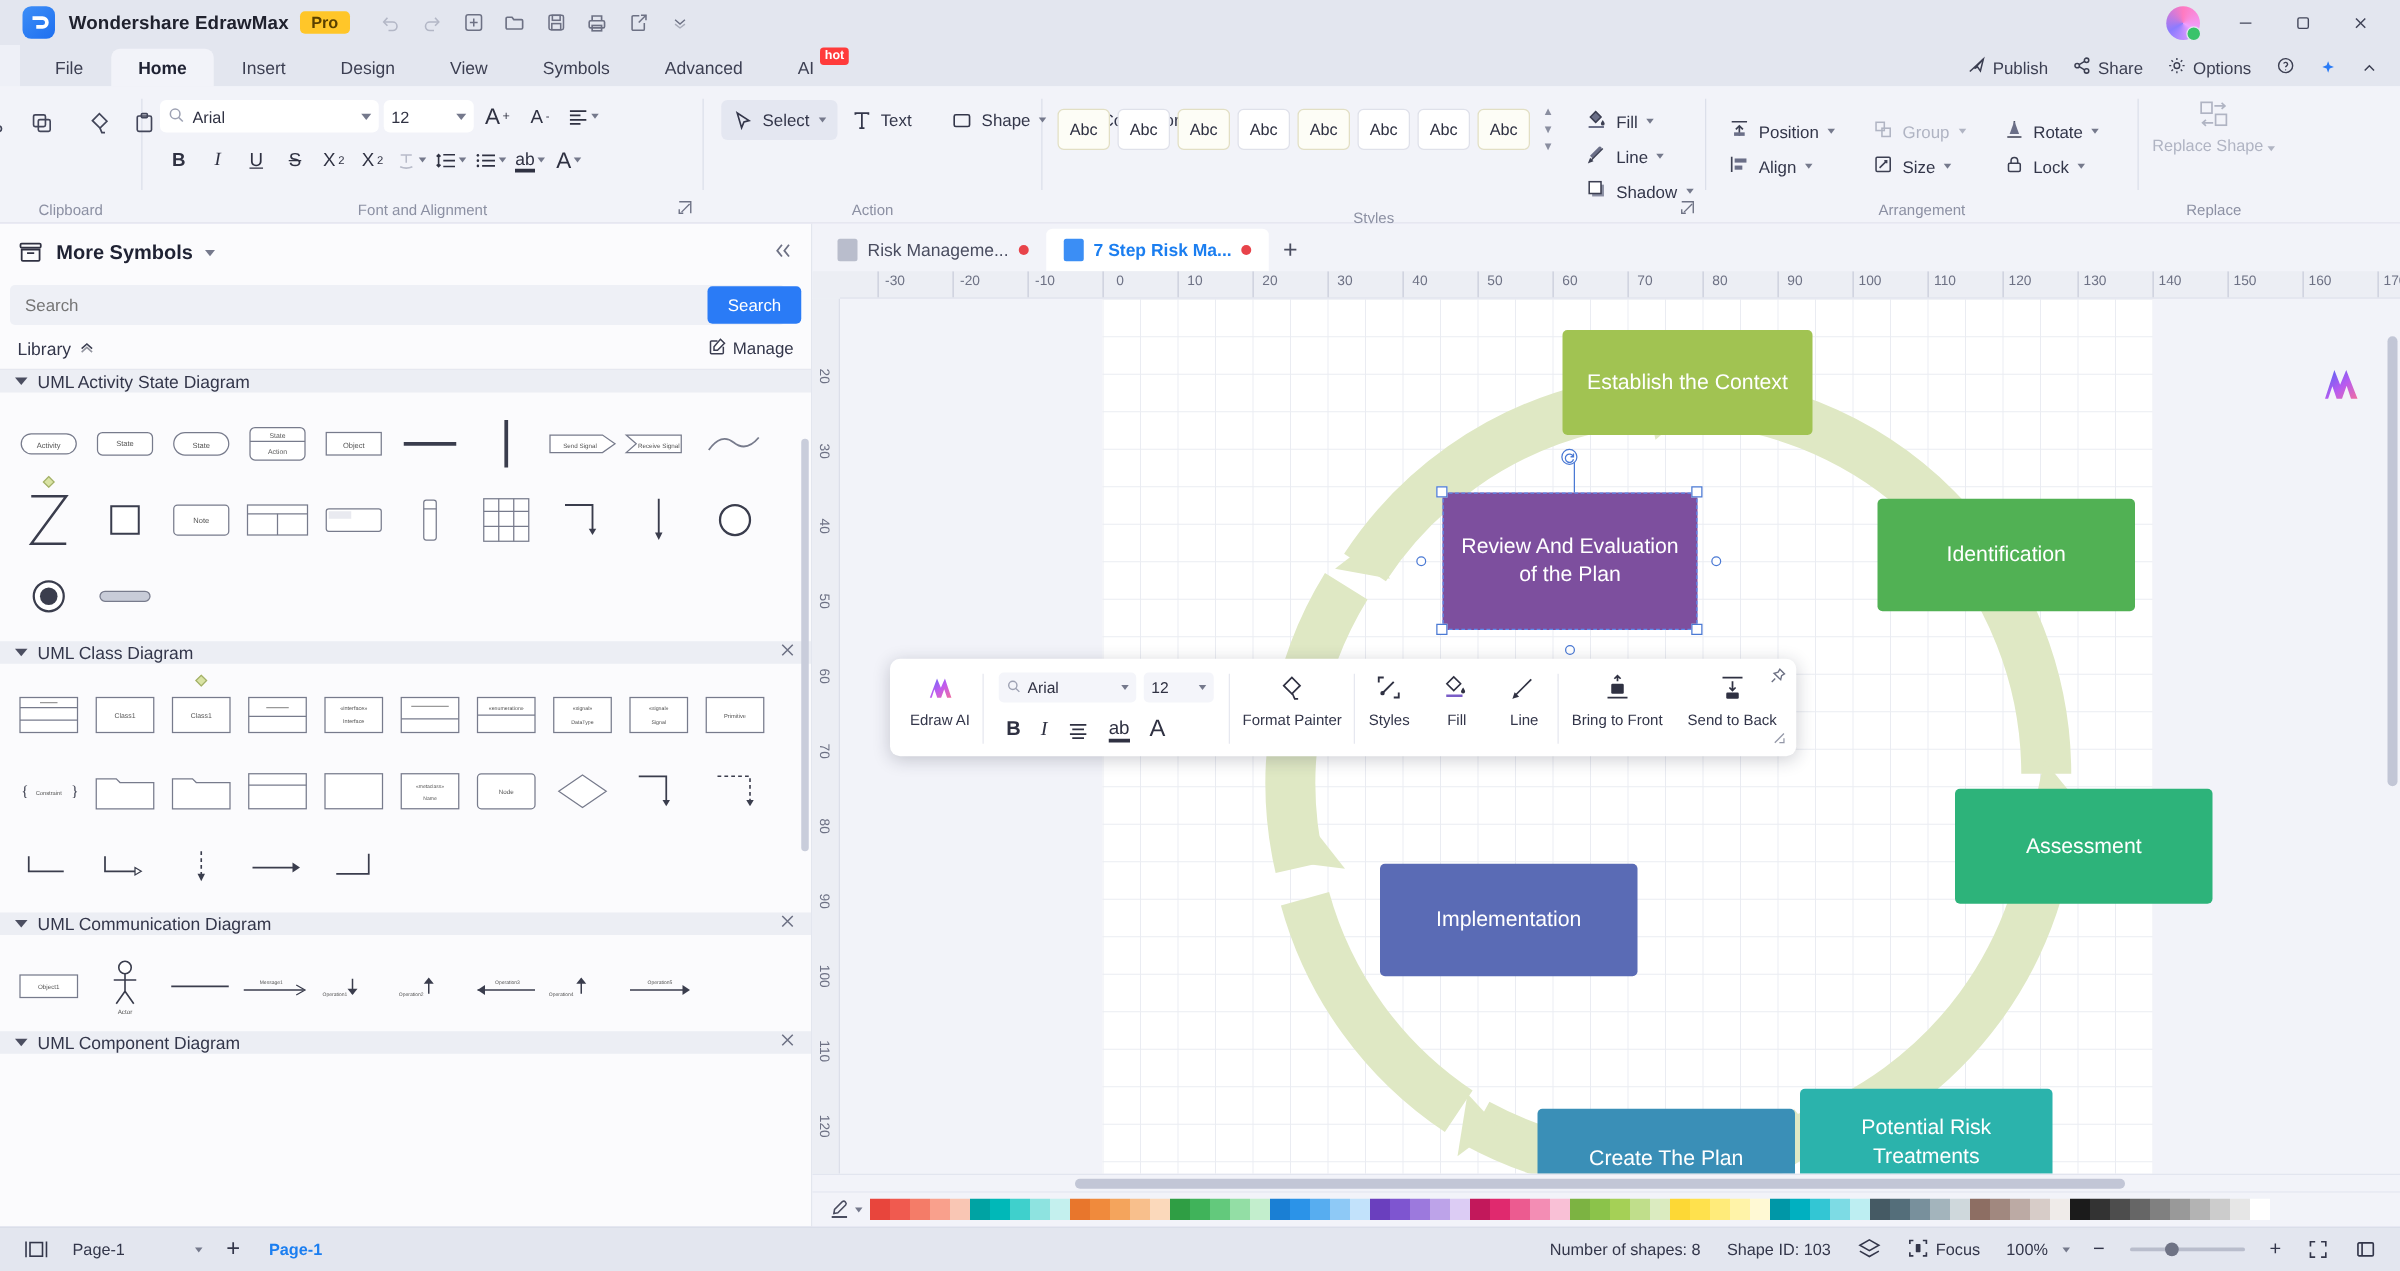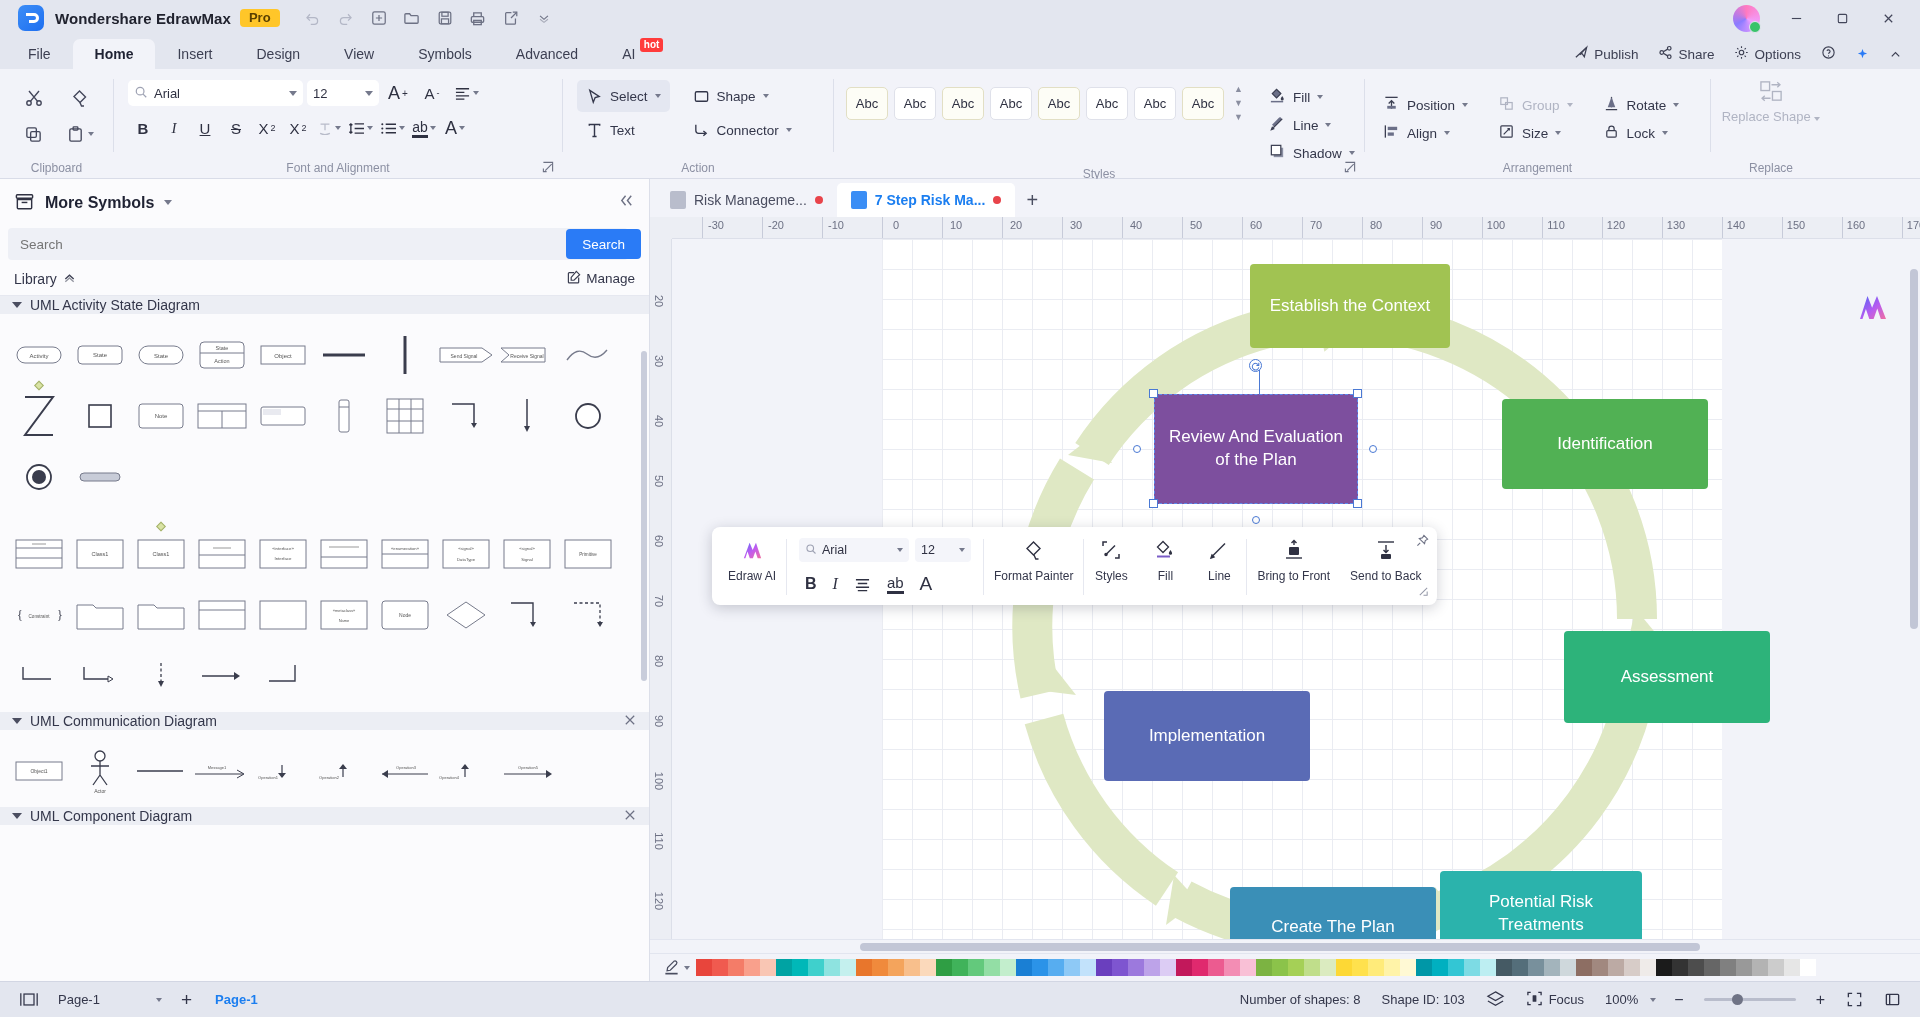--- a/index.html
+++ b/index.html
@@ -43,21 +43,21 @@
     margin-right:12px; position:relative;
   }
   .avatar::after{
     content:""; position:absolute; right:-1px; bottom:-1px; width:10px;height:10px;
     border-radius:50%; background:#39c36a; border:1.5px solid #e3e6ef;
   }
   .wbtn { width:44px; height:36px; display:flex; align-items:center; justify-content:center;
           color:#43465a; font-size:15px; cursor:pointer; }
 
   
-  .menubar { height:33px; background:#e3e6ef; display:flex; align-items:flex-end; flex:0 0 33px; padding-left:6px; position:relative;}
+  .menubar { height:33px; background:#e3e6ef; display:flex; align-items:flex-end; flex:0 0 33px; padding-left:6px; position:relative;margin-left:16px;}
   .menu-item {
     padding:0 22px; height:30px; line-height:30px; font-size:14px; color:#3c3f52;
     cursor:pointer; border-radius:7px 7px 0 0; position:relative; white-space:nowrap;
   }
   .menu-item.active { background:#f2f3f9; font-weight:bold; color:#1f2233; }
   .ai-hot { position:relative; }
   .hot-tag {
     position:absolute; top:-1px; right:-6px; background:#ff3b3b; color:#fff;
     font-size:10px; font-weight:bold; padding:0px 4px; border-radius:3px; line-height:14px;
   }
@@ -72,21 +72,21 @@
   .rgroup { position:relative; display:flex; flex-direction:column; height:110px; padding-top:6px;}
   .rgroup-body { display:flex; flex:1; align-items:flex-start; padding:0 8px;}
   .rgroup-label {
     text-align:center; font-size:12px; color:#8c90a3; height:20px; line-height:18px;
   }
   .rsep { width:1px; background:#dcdfea; margin:10px 0 26px; }
   .icobtn {
     width:38px; height:34px; display:flex; align-items:center; justify-content:center;
     border-radius:5px; cursor:pointer; color:#43465a;
   }
-  .stack2 { display:flex; flex-direction:column; gap:2px; }
+  .stack2 { display:flex; flex-direction:row; gap:2px; }
 
   
   .fontrow { display:flex; align-items:center; gap:4px; height:36px;}
   .fontbox {
     width:175px; height:26px; background:#fff; border-radius:5px; display:flex;
     align-items:center; padding:0 6px; gap:6px; cursor:text;
   }
   .fontbox input {
     border:none; outline:none; font-size:13px; width:100%; color:#2f3142;
     font-family:"Liberation Sans",sans-serif; background:transparent;
@@ -892,20 +892,29 @@
                 <circle cx="15" cy="15" r="7" fill="#3a3d4d"></circle>
               </svg>
             </div>
           <div class="shapecell">
               <svg width="44" height="16">
                 <rect x="2" y="4" width="40" height="8" rx="4" fill="#c8ccd8" stroke="#777b8c"></rect>
               </svg>
             </div>
         </div>
 
+        <div class="sect-head">
+          <span class="tri"></span>
+          <span>UML Class Diagram</span>
+          <span class="sect-x">
+            <svg width="14" height="14" viewBox="0 0 15 15" stroke="currentColor" stroke-width="1.3">
+                <path d="M3 3l9 9M12 3l-9 9"></path>
+              </svg>
+          </span>
+        </div>
         <div class="shapegrid">
           <div class="shapecell">
               <svg width="50" height="34">
                 <rect x="2" y="3" width="46" height="28" fill="#fff" stroke="#777b8c"></rect>
                 <line x1="2" y1="11" x2="48" y2="11" stroke="#777b8c"></line>
                 <line x1="2" y1="21" x2="48" y2="21" stroke="#777b8c"></line>
                 <line x1="18" y1="7" x2="32" y2="7" stroke="#999"></line>
               </svg>
             </div>
           <div class="shapecell">

